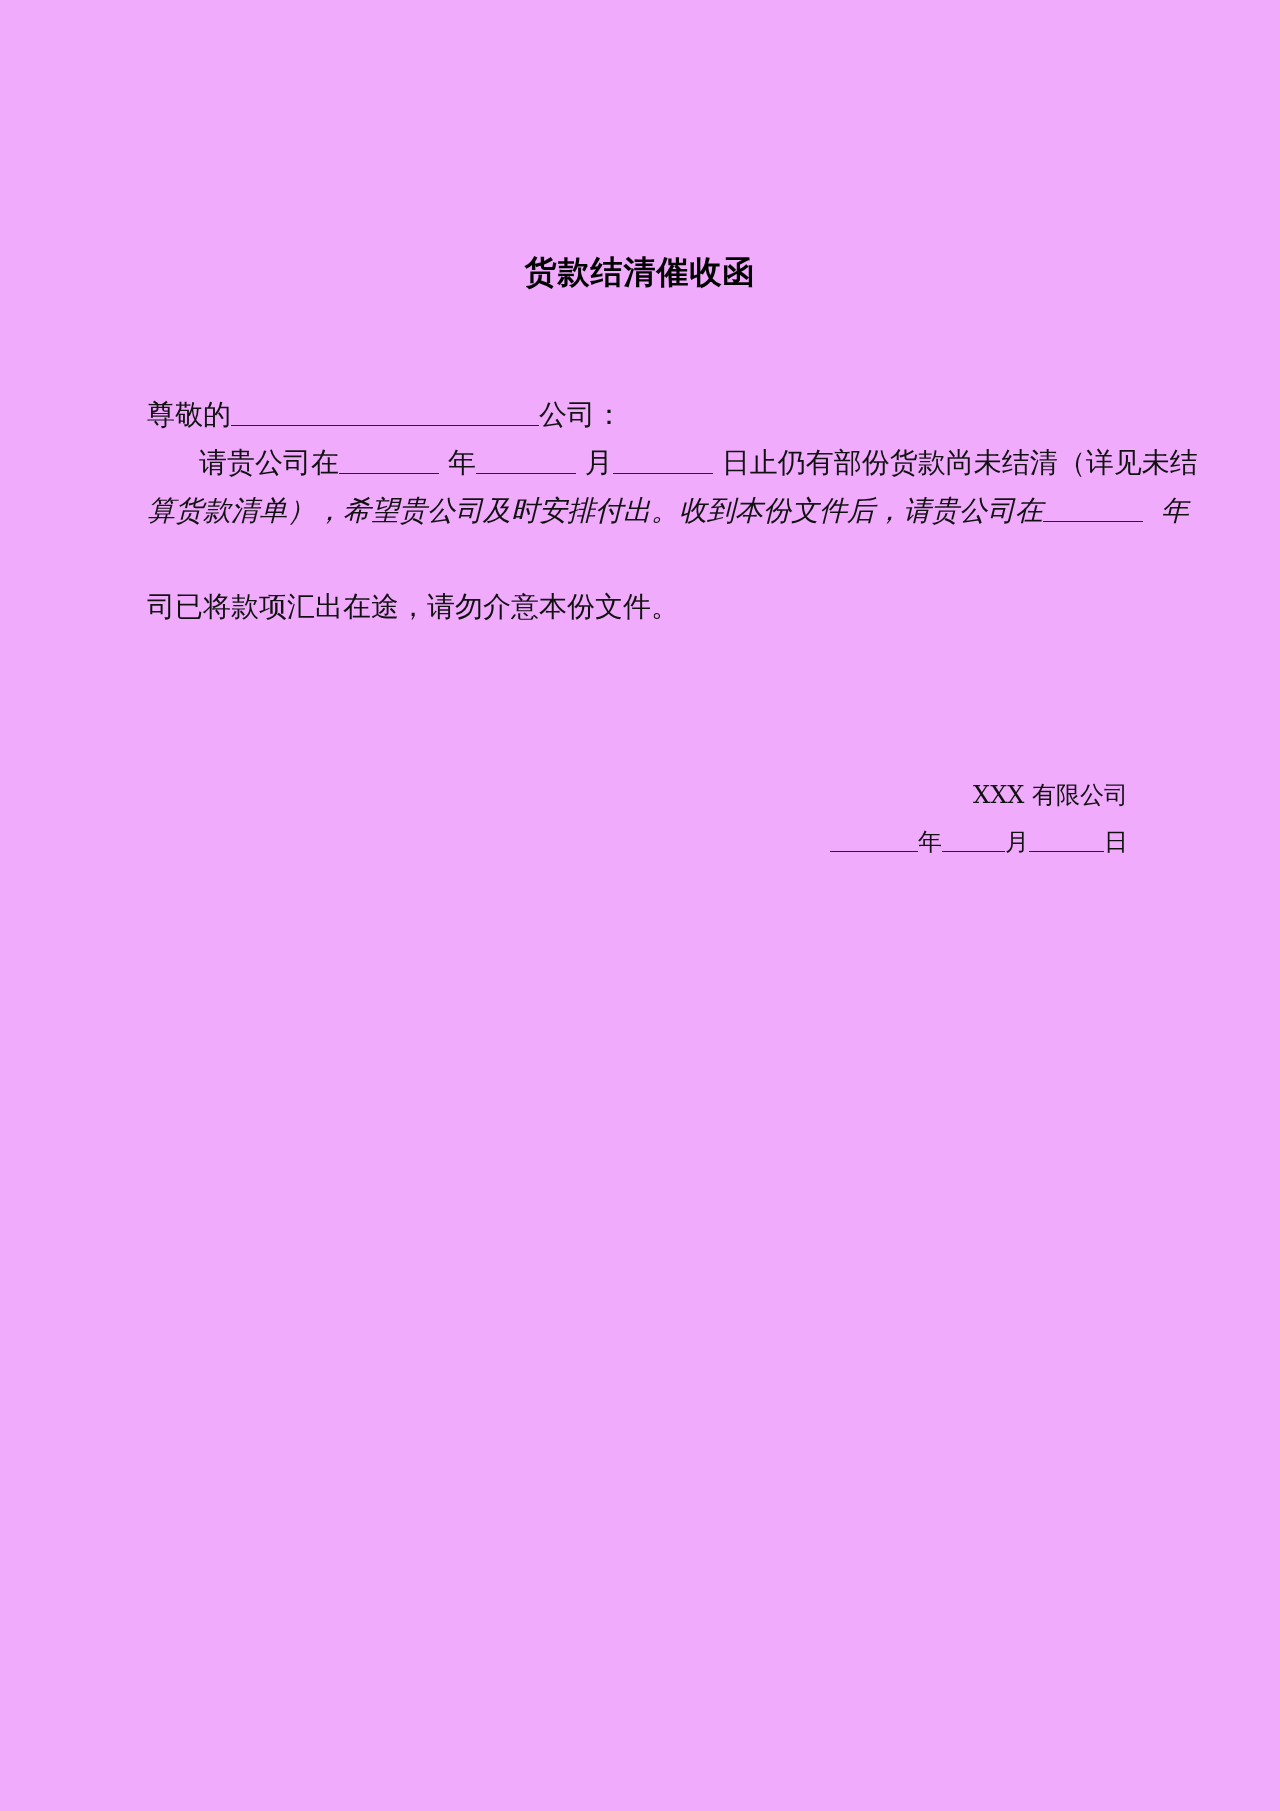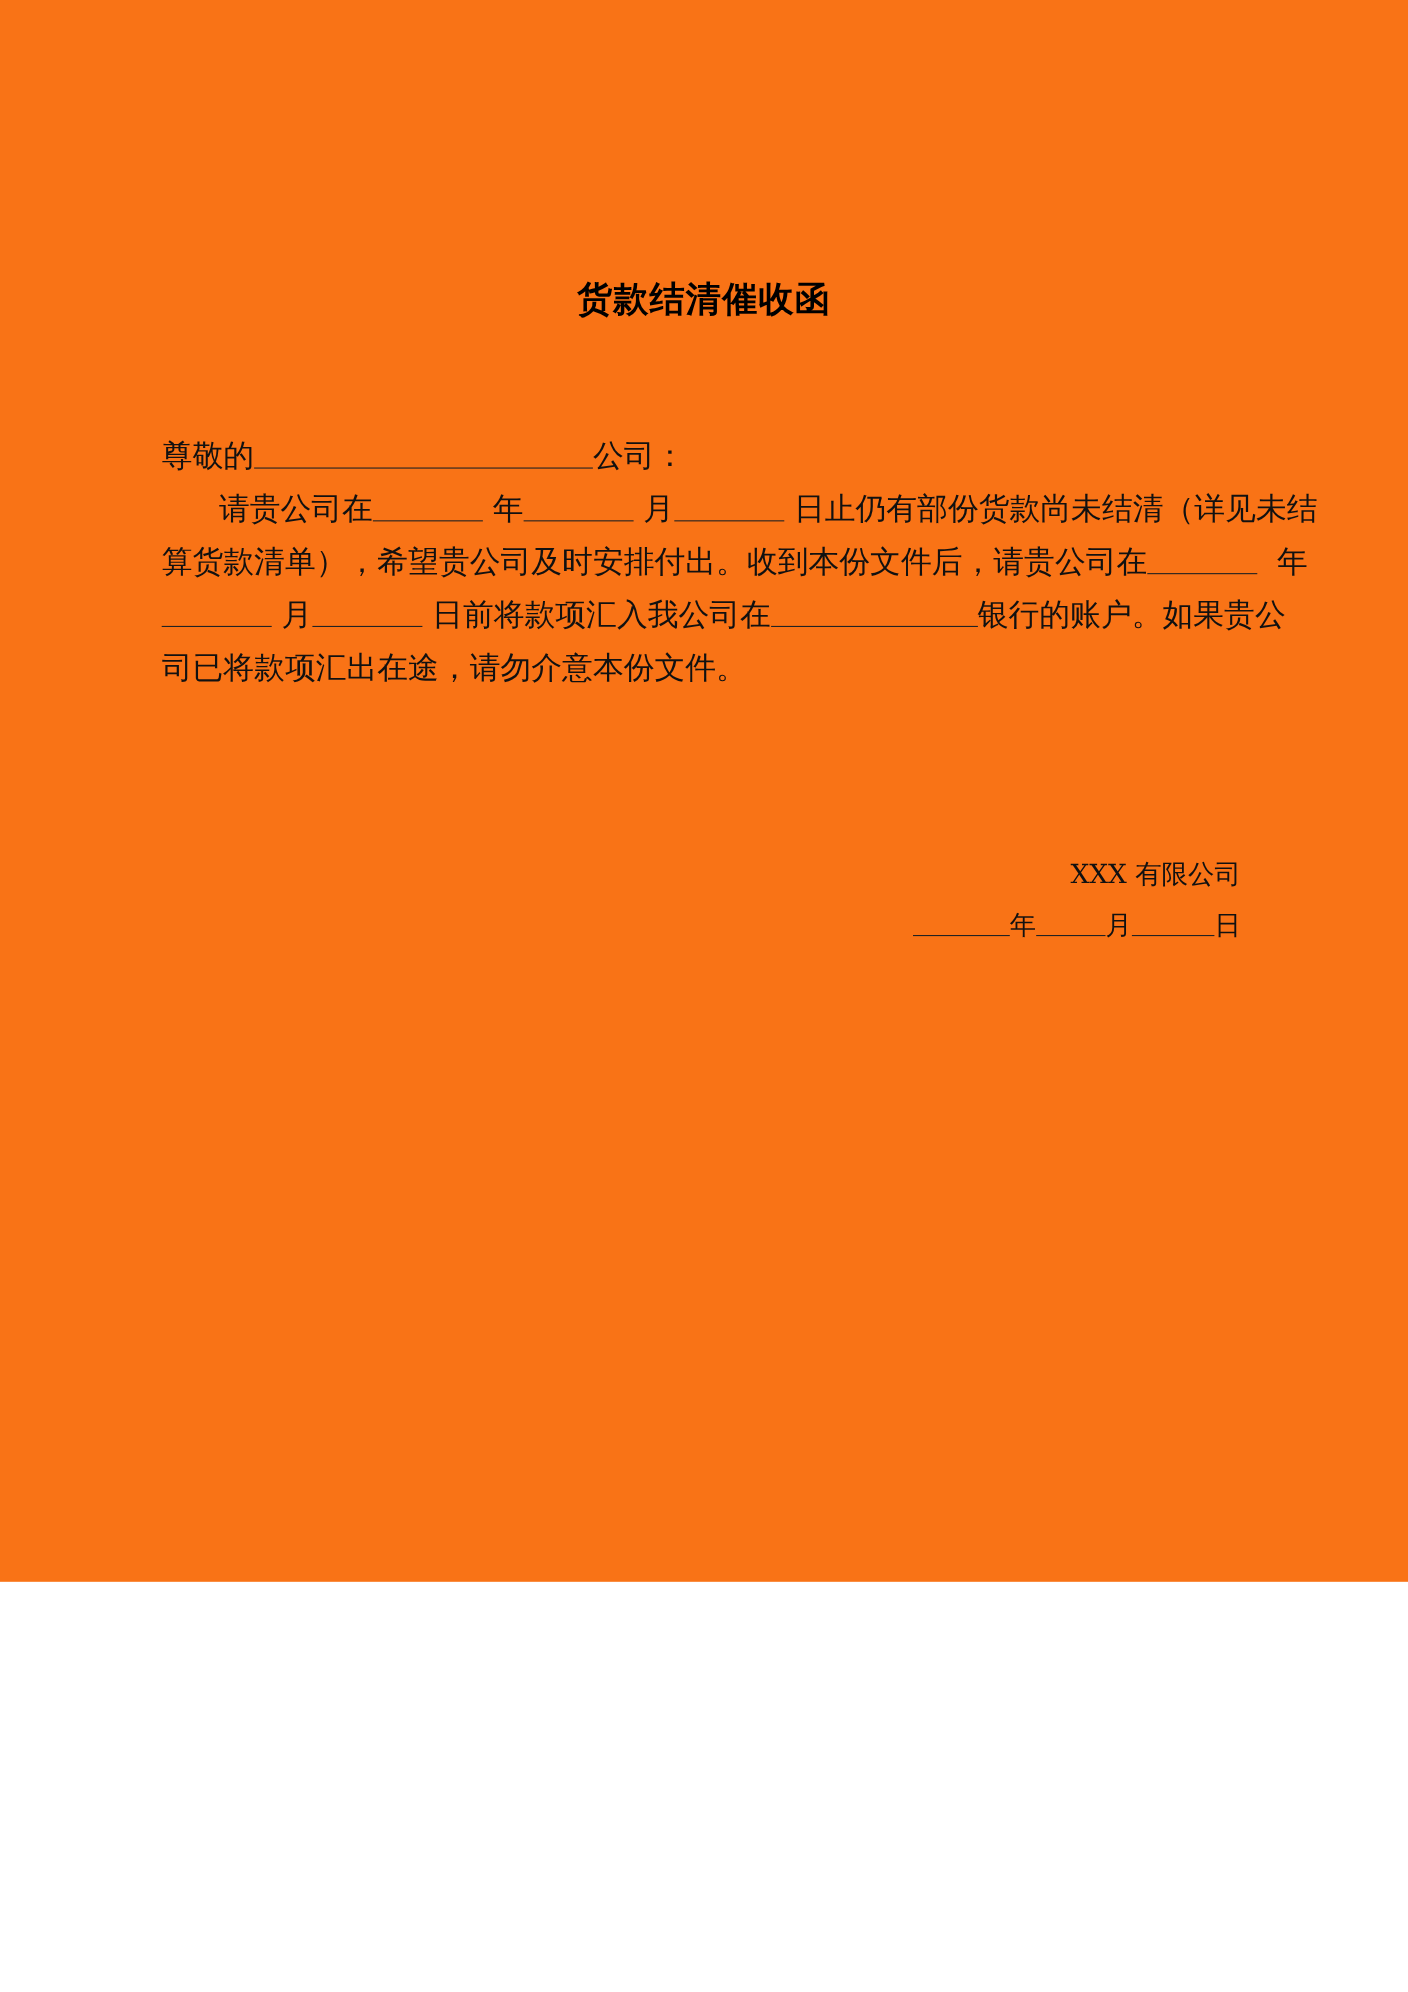--- a/index.html
+++ b/index.html
@@ -1,40 +1,39 @@
 <!DOCTYPE html>
 <html><head>
   <meta charset="utf-8">
   <style>
     html, body { margin: 0; padding: 0; background: #ffffff; }
     body { width: 1280px; height: 1811px; position: relative; overflow: hidden;
            font-family: "DejaVu Serif", "Liberation Serif", serif; color: #111111; }
-    .page { position: absolute; left: 0; top: 0; width: 1280px; height: 1438px; background: #f97316; }
+    .page { position: absolute; left: 0; top: 0; width: 1280px; height: 1811px; background: #f0abfc; }
     .title { position: absolute; left: 0; width: 1280px; top: 250px; text-align: center;
              font-family: "DejaVu Sans", "Liberation Sans", sans-serif; font-weight: bold;
              font-size: 32px; line-height: 44px; letter-spacing: 1px; color: #000; }
     .line { position: absolute; left: 147px; width: 986px; font-size: 28px; line-height: 30px;
             white-space: pre; color: #111; }
     .blank { display: inline-block; border-bottom: 1.5px solid #222; height: 22px; vertical-align: -2px; }
     .sig { position: absolute; right: 152px; font-size: 24px; line-height: 30px; text-align: center; white-space: pre; color: #111; }
   </style>
 </head>
 <body>
 
 <div class="page">
 
   <div class="title">货款结清催收函</div>
 
   <div class="line" style="top:400px;"><span>尊敬的</span><span class="blank" style="width:308px;"></span><span>公司：</span></div>
 
   <div class="line" style="top:448px;"><span style="padding-left:52px;">请贵公司在</span><span class="blank" style="width:100px;"></span><span> </span><span>年</span><span class="blank" style="width:100px;"></span><span> </span><span>月</span><span class="blank" style="width:100px;"></span><span> </span><span>日止仍有部份货款尚未结清（详见未结</span></div>
 
-  <div class="line" style="top:496px;"><span>算货款清单），希望贵公司及时安排付出。收到本份文件后，请贵公司在</span><span class="blank" style="width:100px;"></span><span>  </span><span>年</span></div>
+  <div class="line" style="top:496px;font-style:italic;"><span>算货款清单），希望贵公司及时安排付出。收到本份文件后，请贵公司在</span><span class="blank" style="width:100px;"></span><span>  </span><span>年</span></div>
 
-  <div class="line" style="top:544px;"><span class="blank" style="width:100px;"></span><span> </span><span>月</span><span class="blank" style="width:100px;"></span><span> </span><span>日前将款项汇入我公司在</span><span class="blank" style="width:188px;"></span><span>银行的账户。如果贵公</span></div>
 
   <div class="line" style="top:592px;"><span>司已将款项汇出在途，请勿介意本份文件。</span></div>
 
 
   <div class="sig" style="top:780px;">XXX 有限公司</div>
   <div class="sig" style="top:827px;font-family:Liberation Serif, serif;"><span class="blank" style="width:88px;"></span><span>年</span><span class="blank" style="width:63px;"></span><span>月</span><span class="blank" style="width:75px;"></span><span>日</span></div>
 
 </div>
 
 </body></html>

